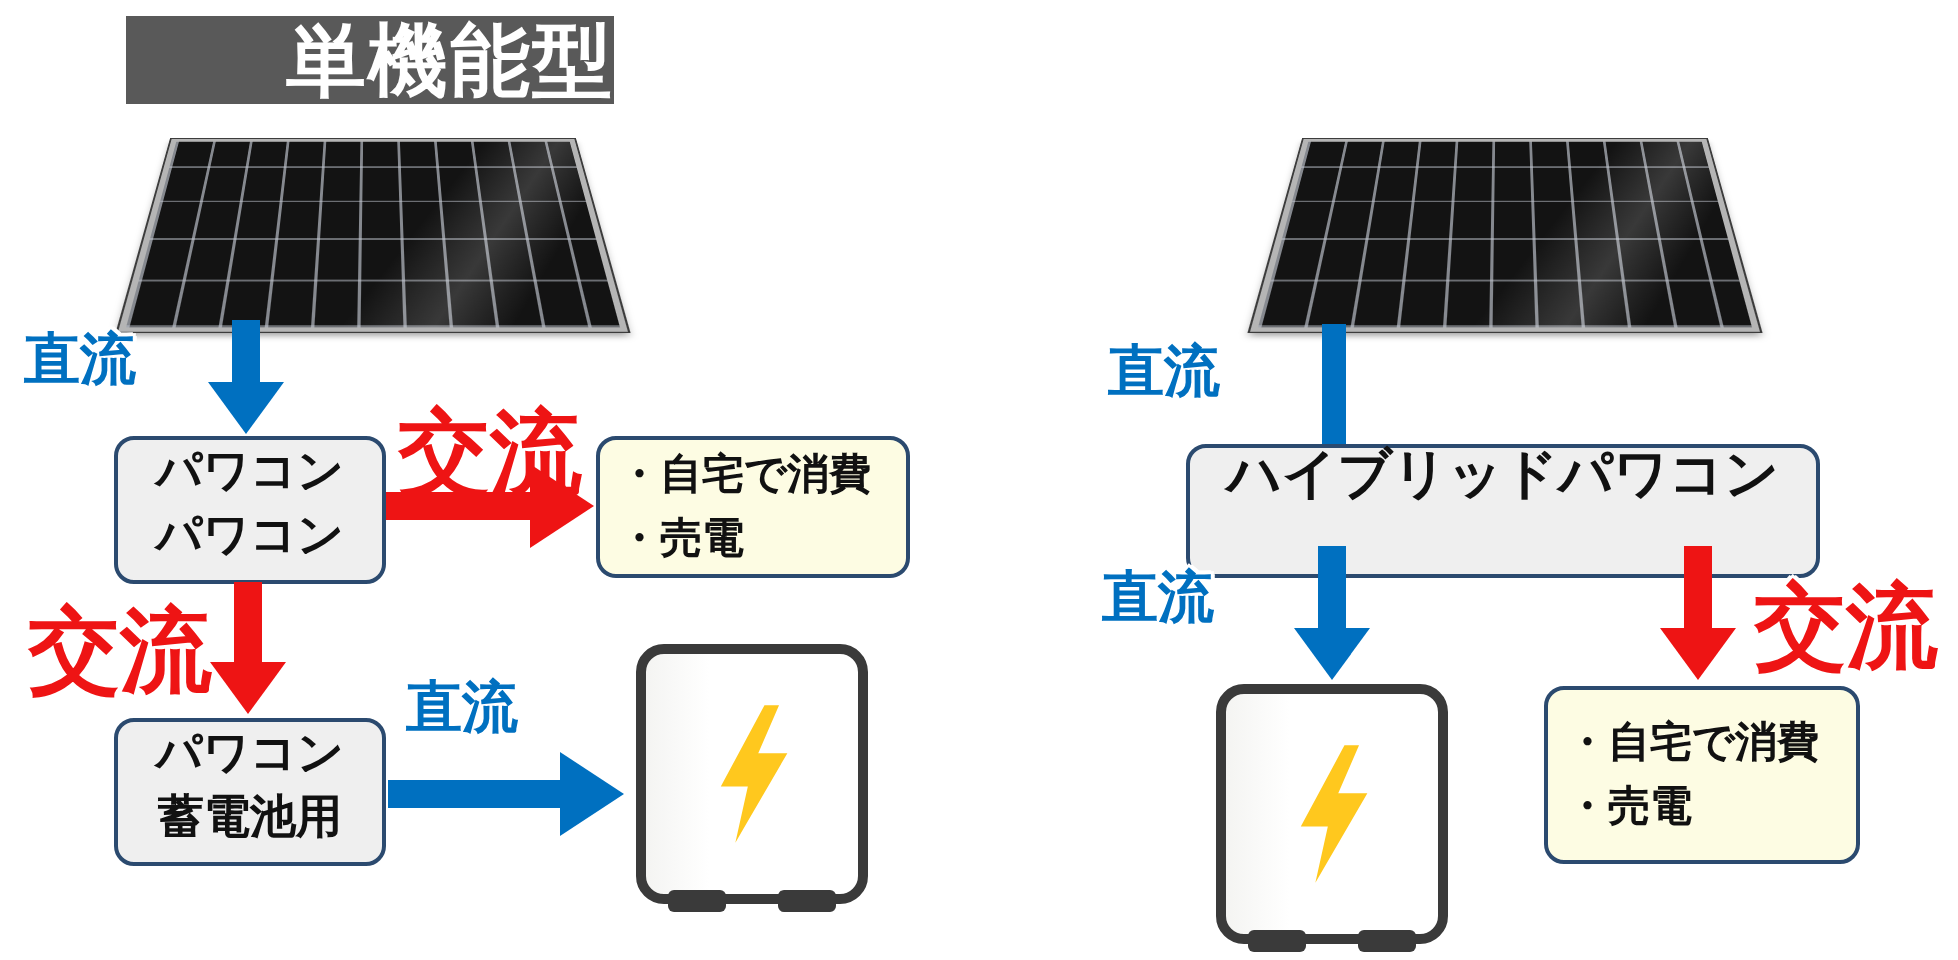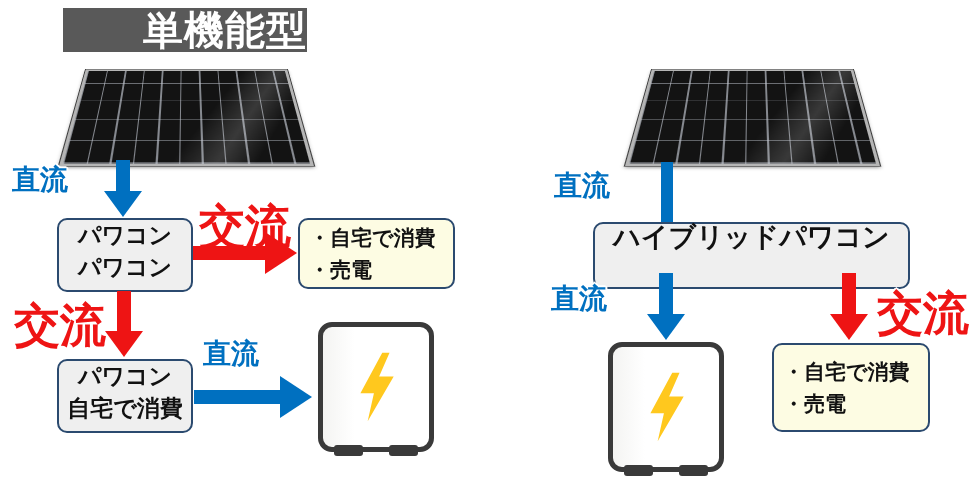--- a/index.html
+++ b/index.html
@@ -134,21 +134,21 @@
 
   <div class="abs flow-label lbl-ac" style="left:14px;top:302px;">交流</div>
 
   <div class="arrow a-down ac" style="left:105px;top:291px;width:38px;height:66px;">
     <div class="shaft" style="height:44px;"></div>
     <div class="head"></div>
   </div>
 
   <div class="abs pcs-box" style="left:57px;top:359px;width:136px;height:74px;">
     <span>パワコン</span>
-    <span>自宅で消費</span>
+    <span>蓄電池用</span>
   </div>
 
   <div class="abs flow-label lbl-dc" style="left:203px;top:340px;">直流</div>
 
   <div class="arrow a-right dc" style="left:194px;top:376px;width:118px;height:42px;">
     <div class="shaft" style="width:90px;"></div>
     <div class="head"></div>
   </div>
 
   <div class="abs battery" style="left:318px;top:322px;width:116px;height:130px;">

